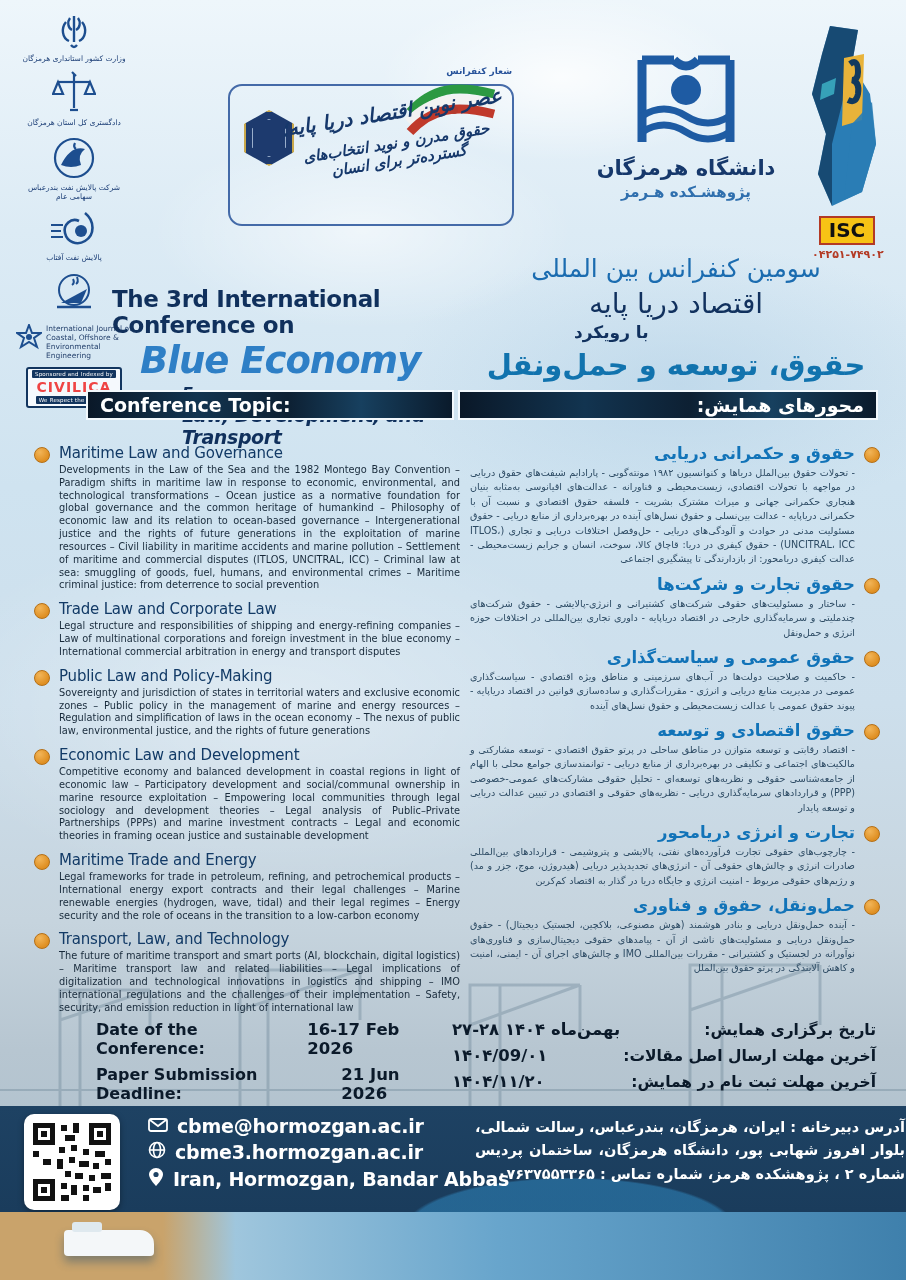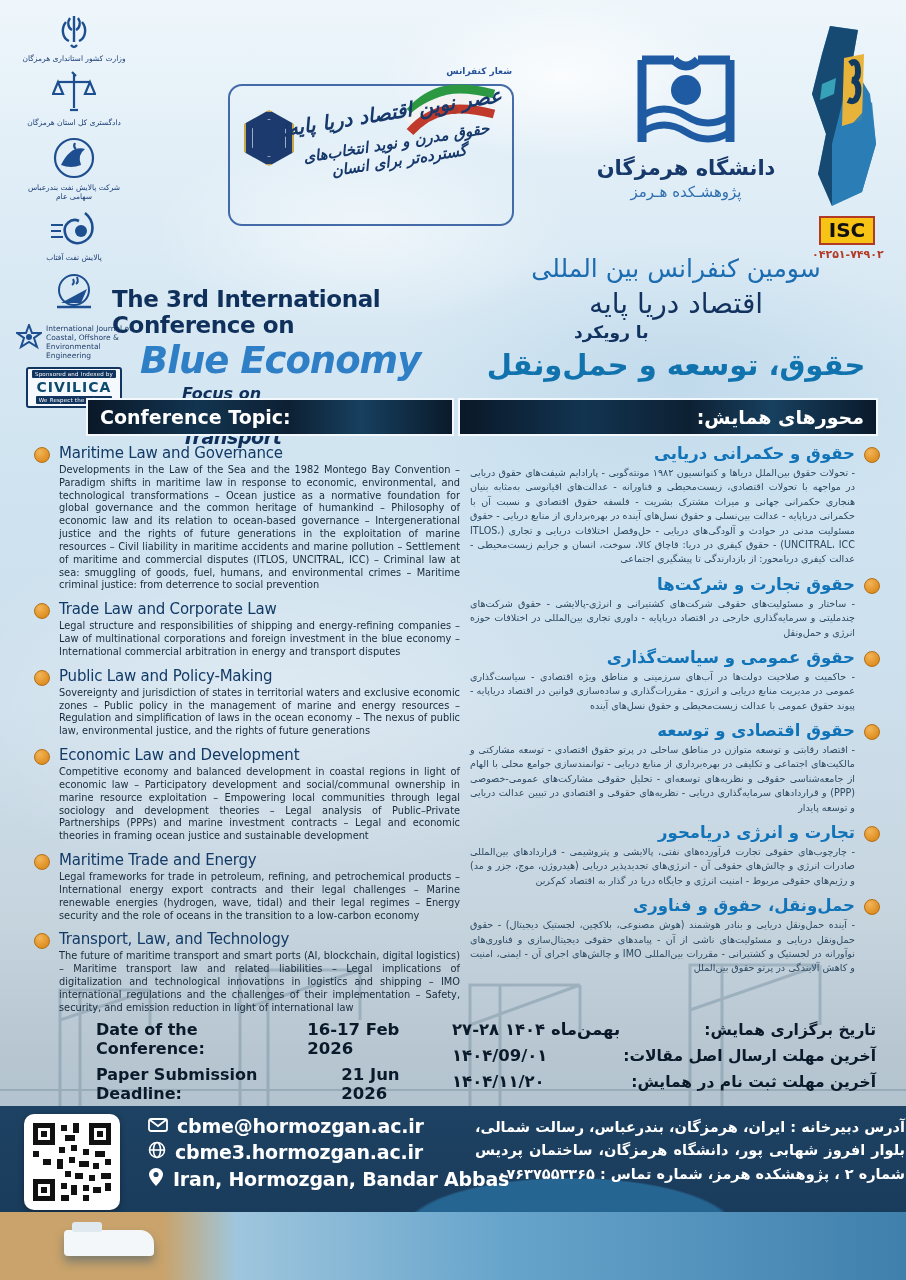--- a/index.html
+++ b/index.html
@@ -12,53 +12,53 @@
       radial-gradient(300px 140px at 40% 18%,rgba(255,255,255,.55),transparent 70%),
       radial-gradient(420px 200px at 75% 30%,rgba(173,205,228,.5),transparent 70%),
       radial-gradient(500px 260px at 30% 55%,rgba(255,255,255,.35),transparent 70%);}
   
   .sponsors{position:absolute;left:16px;top:12px;width:116px;display:flex;flex-direction:column;align-items:center;gap:7px;}
   .sponsor{display:flex;flex-direction:column;align-items:center;text-align:center;}
   .s-label{font-size:7.5px;color:#1d3f77;line-height:1.25;margin-top:2px;max-width:104px;}
   .ijcoe-label{font-size:7.5px;color:#27436e;text-align:left;max-width:100px;line-height:1.2;}
   .civilica-box{border:2px solid #12355f;border-radius:3px;background:#f5f9fd;padding:1px 4px 2px;display:flex;flex-direction:column;align-items:center;}
   .civ-top,.civ-bottom{font-size:5.5px;background:#12355f;color:#fff;padding:1px 3px;border-radius:1px;letter-spacing:.2px;}
-  .civ-name{font-size:14px;font-weight:bold;color:#0c4a6e;letter-spacing:1px;margin:1px 0;}
+  .civ-name{font-size:14px;font-weight:bold;color:#ef4444;letter-spacing:1px;margin:1px 0;}
   
   .calligraphy{position:absolute;left:228px;top:66px;width:286px;height:168px;}
   .callig-frame{position:absolute;inset:18px 0 8px 0;border:2px solid #27529a;border-radius:14px;opacity:.85;}
   .slogan-label{position:absolute;right:2px;top:0;font-size:9px;color:#27529a;font-weight:bold;}
   .seal{position:absolute;left:16px;top:44px;width:46px;height:52px;background:#1d3a6e;border:2px solid #c9a84b;transform:rotate(0deg);border-radius:8px;clip-path:polygon(50% 0,100% 25%,100% 75%,50% 100%,0 75%,0 25%);display:flex;align-items:center;justify-content:center;}
   .seal-inner{width:70%;height:70%;border:1px solid #cfe0f2;clip-path:polygon(50% 0,100% 25%,100% 75%,50% 100%,0 75%,0 25%);opacity:.7;}
   .flag{position:absolute;right:14px;top:2px;}
   .callig-text{position:absolute;left:52px;top:34px;width:230px;transform:rotate(-9deg);text-align:center;direction:rtl;}
   .callig-l1{font-size:20px;font-weight:bold;color:#16386b;font-style:italic;}
   .callig-l2{font-size:15px;font-weight:bold;font-style:italic;color:#16386b;margin-top:10px;}
   
   .university{position:absolute;left:596px;top:46px;width:180px;text-align:center;}
   .uni-name{font-size:21px;font-weight:bold;color:#16386b;direction:rtl;margin-top:6px;}
-  .uni-inst{font-size:15px;font-weight:normal;color:#2f6fae;direction:rtl;letter-spacing:1px;margin-top:3px;}
+  .uni-inst{font-size:15px;font-weight:bold;color:#2f6fae;direction:rtl;letter-spacing:1px;margin-top:3px;}
   
   .emblem{position:absolute;left:792px;top:24px;width:100px;height:190px;}
   .isc{position:absolute;left:812px;top:216px;width:70px;text-align:center;}
   .isc-badge{display:inline-block;background:#f7c315;border:2px solid #b33a25;padding:0 8px;font-size:20px;font-weight:bold;color:#111;line-height:1.25;}
   .isc-code{font-size:11px;font-weight:bold;color:#b33a25;margin-top:3px;direction:ltr;}
   
   .title-fa{position:absolute;left:456px;top:254px;width:440px;direction:rtl;text-align:center;}
   .fa-l1{font-size:25px;color:#1b6cb0;}
   .fa-l2{font-size:28px;font-weight:normal;color:#11315e;margin-top:4px;}
   .fa-l3{font-size:17px;font-weight:bold;color:#11315e;text-align:left;padding-left:118px;margin-top:2px;}
   .fa-l4{font-size:29px;font-weight:bold;color:#1173ae;margin-top:6px;letter-spacing:-.5px;}
   .title-en{position:absolute;left:112px;top:286px;width:368px;}
   .en-l1{font-size:23px;font-weight:bold;color:#10305c;letter-spacing:-.4px;}
   .en-l2{font-size:37px;font-weight:bold;font-style:italic;color:#2e7fc6;margin:1px 0 0 28px;letter-spacing:-1px;}
   .en-l3{font-size:16px;font-style:italic;font-weight:bold;color:#10305c;margin:2px 0 0 70px;}
   .en-l4{font-size:19px;font-weight:bold;font-style:italic;color:#10305c;margin:1px 0 0 70px;letter-spacing:-.4px;}
   
-  .bar{position:absolute;top:400px;height:34px;box-shadow:0 0 0 2px #f2f8fc;
+  .bar{position:absolute;top:392px;height:26px;box-shadow:0 0 0 2px #f2f8fc;
     background:linear-gradient(90deg,#0a1828 0%,#123450 30%,#0d2033 55%,#17405f 75%,#0a1a2b 100%);display:flex;align-items:center;}
   .bar-en{left:88px;width:364px;}
   .bar-fa{left:460px;width:416px;justify-content:flex-end;}
   .bar-text{color:#fff;font-weight:bold;font-size:19px;padding:0 12px;}
   .bar-fa .bar-text{direction:rtl;}
   
   .col{position:absolute;top:444px;}
   .col-en{left:34px;width:426px;}
   .col-fa{left:470px;width:410px;direction:rtl;}
   .topic{display:flex;margin-bottom:8px;}

